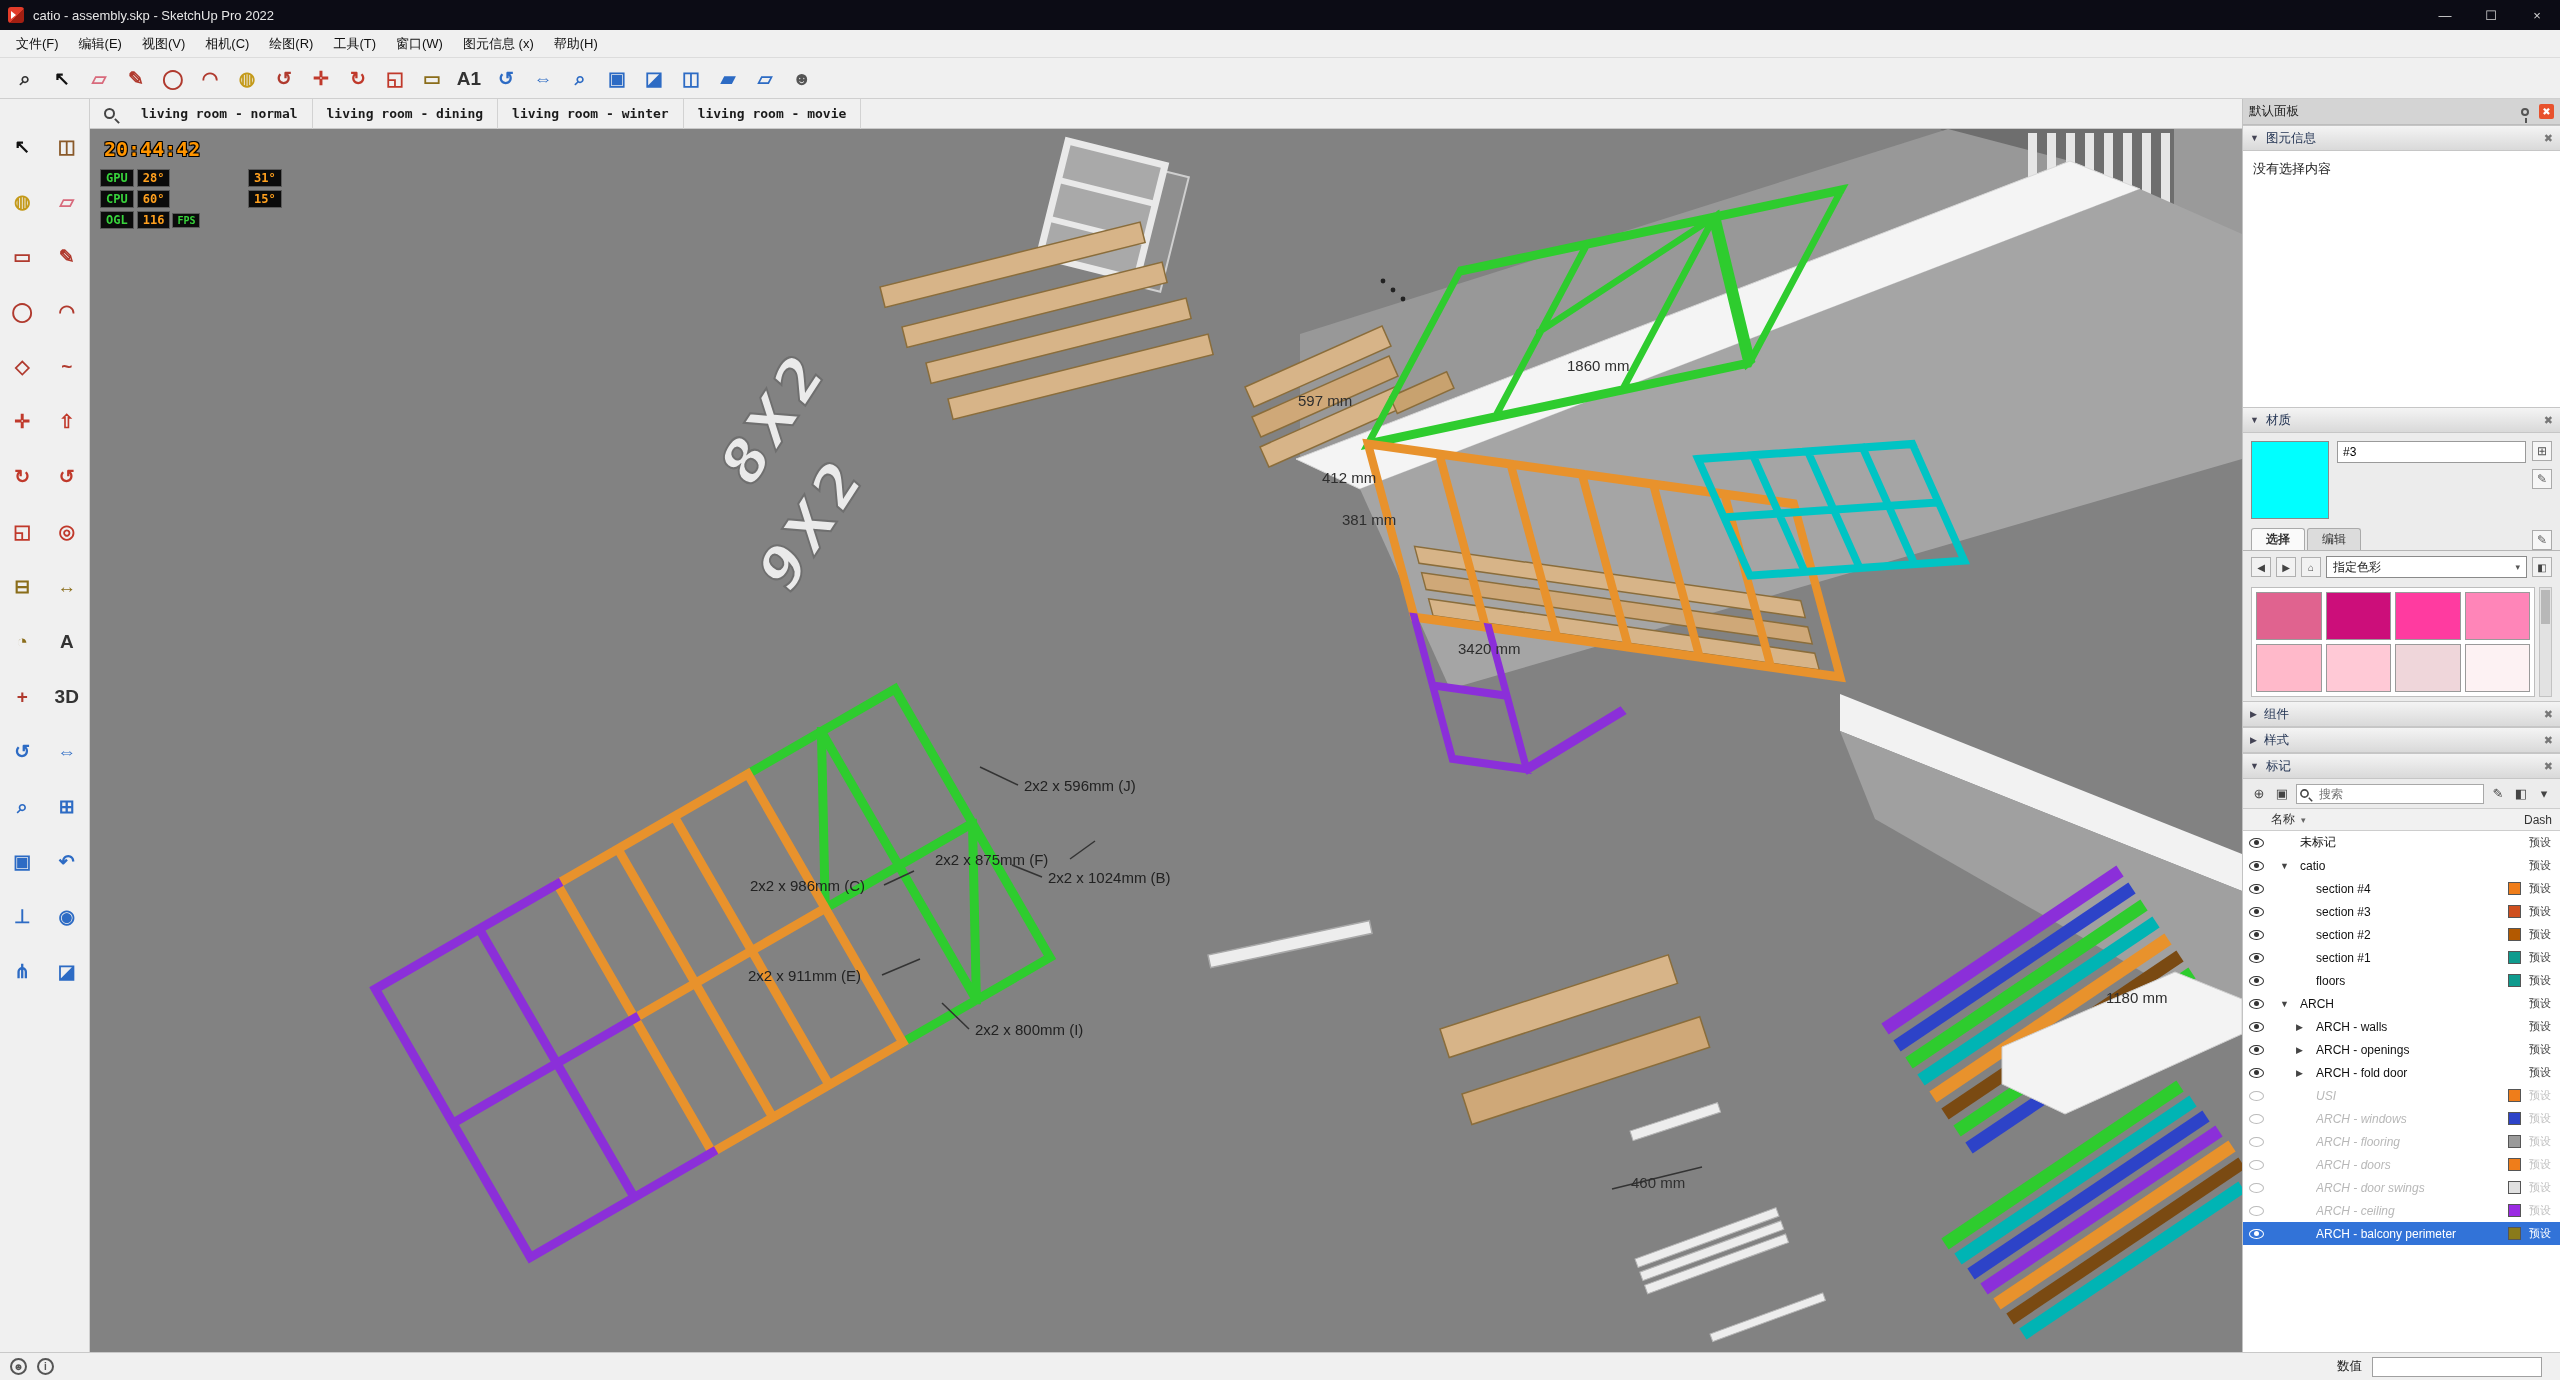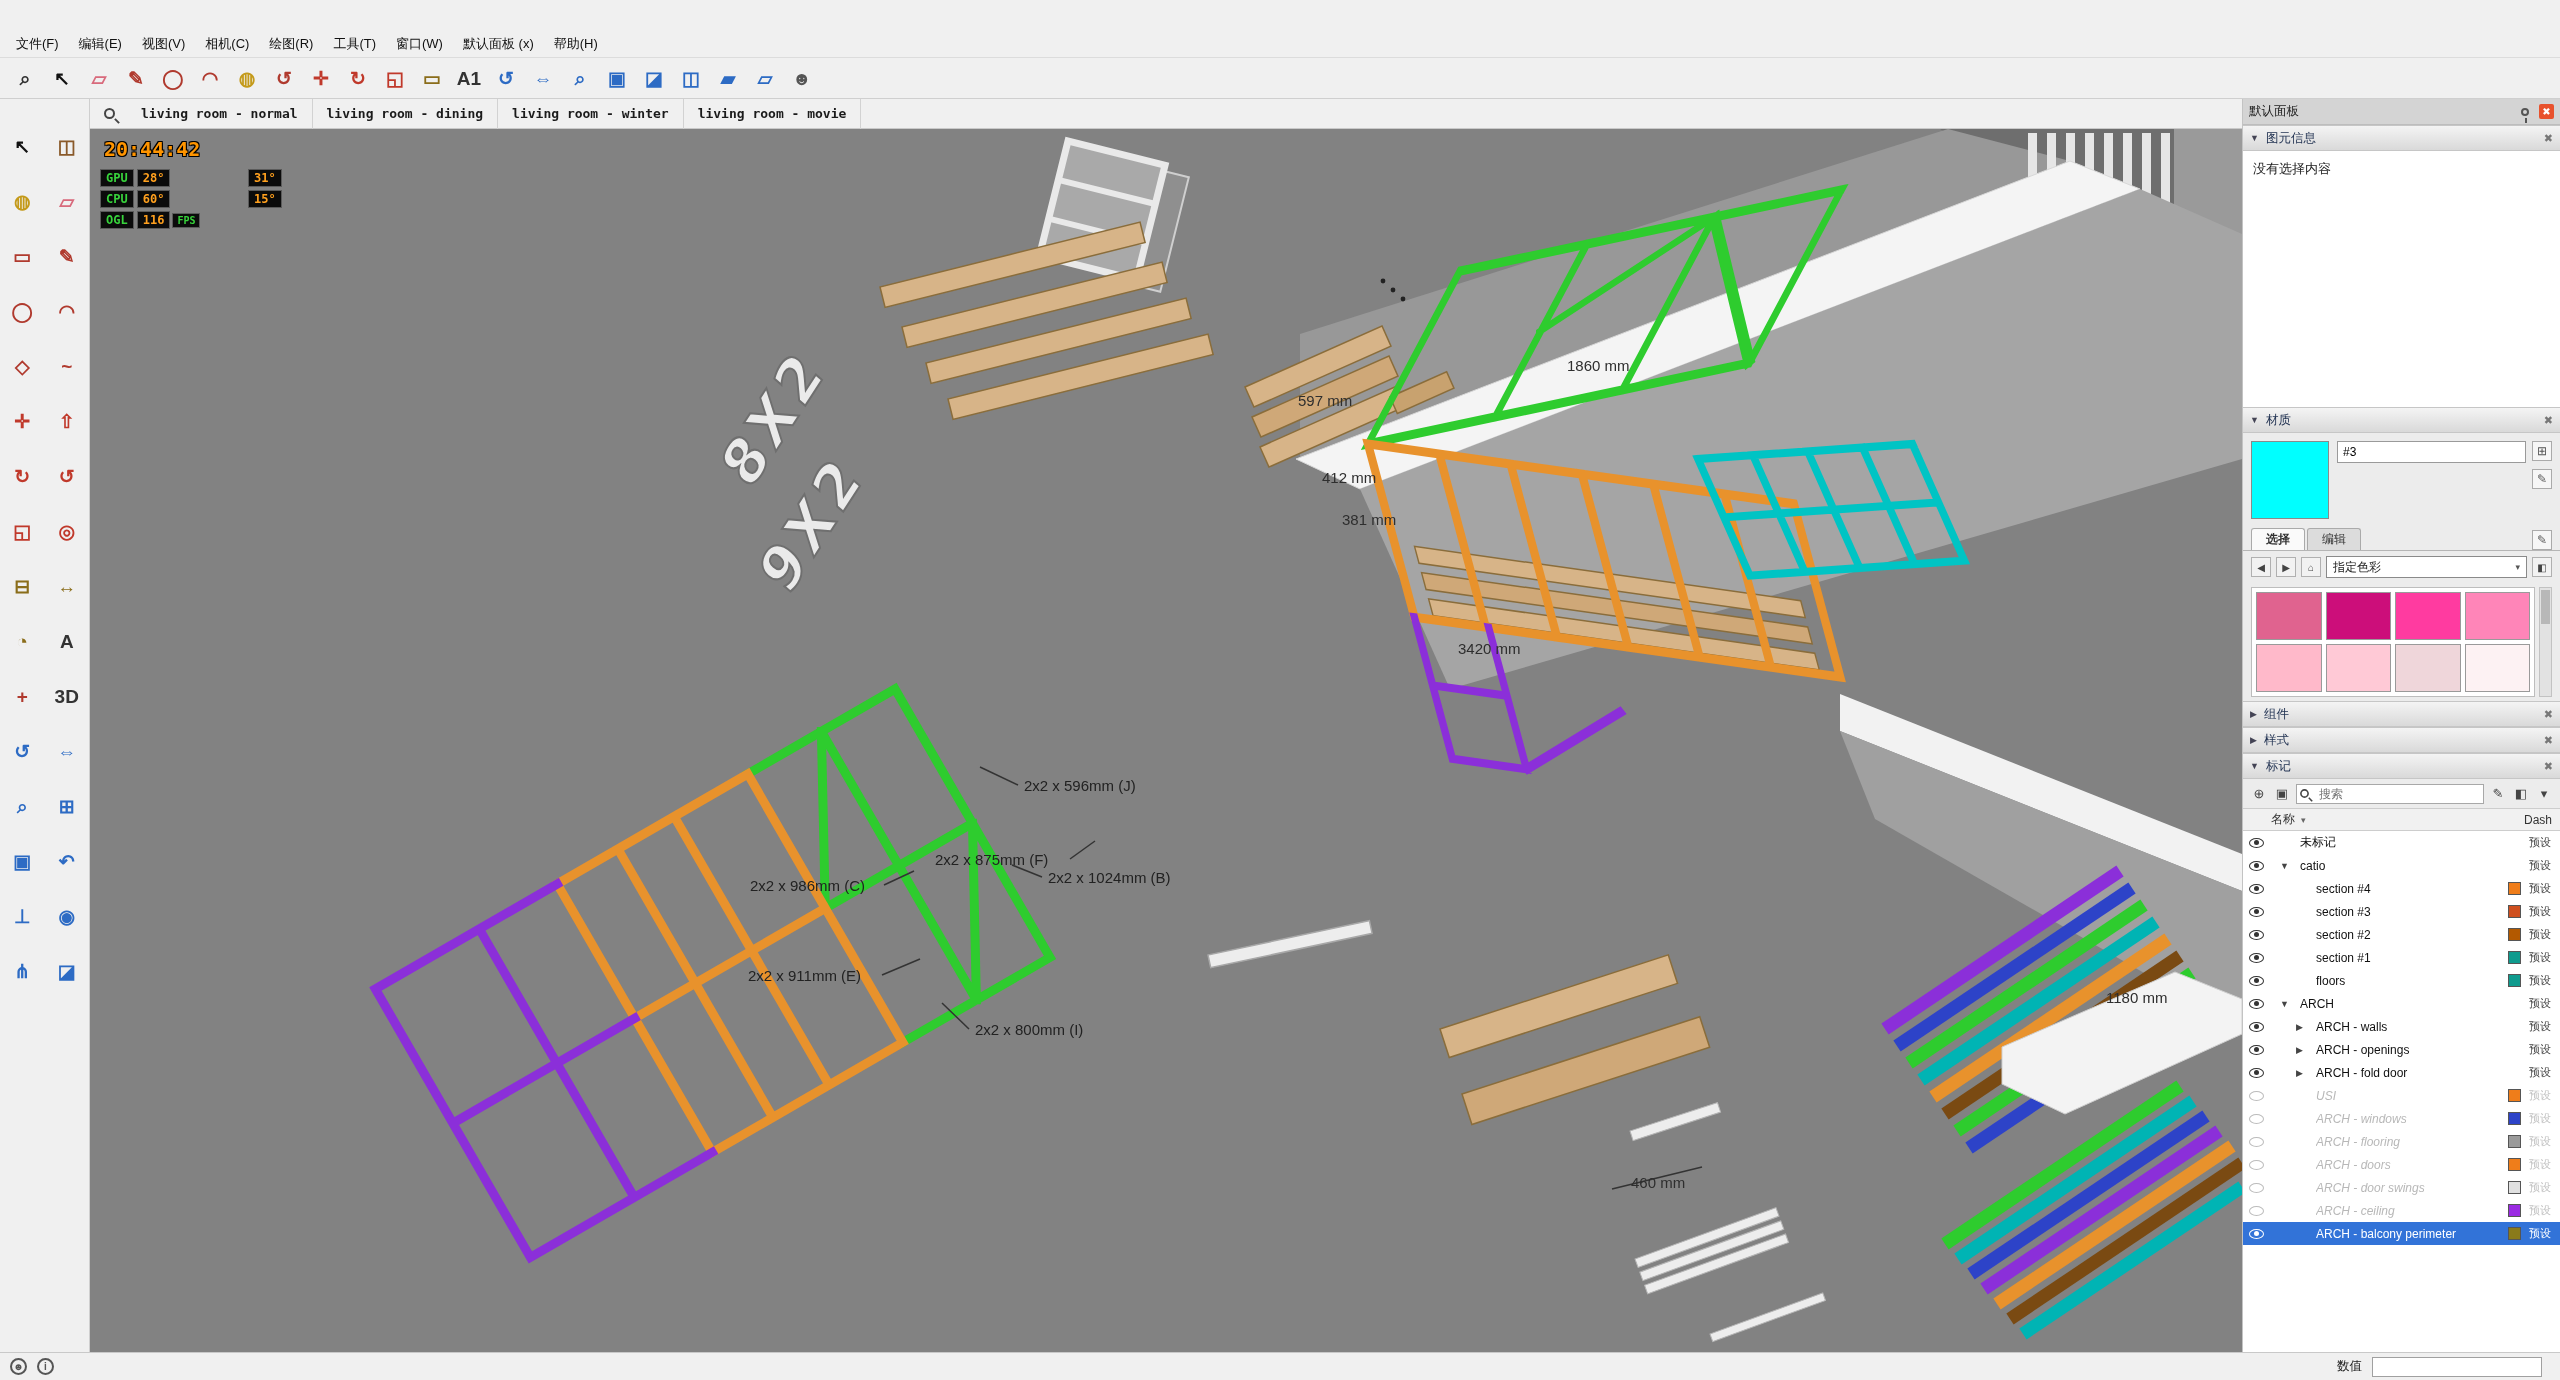--- a/index.html
+++ b/index.html
@@ -167,38 +167,47 @@
   .statusbar .sp{flex:1;}
   .mlabel{font-size:12.5px;color:#222;}
   .minput{width:170px;height:20px;border:1px solid #a0a0a0;background:#fff;font-size:12px;
     padding:0 5px;margin-right:8px;}
 </style>
 <title>catio - assembly.skp - SketchUp Pro 2022</title></head>
 <body>
 
 <div class="app">
 
+  <div class="titlebar">
+    <div class="appicon"></div>
+    <div class="wtitle">catio - assembly.skp - SketchUp Pro 2022</div>
+    <div class="winbtns">
+      <div class="winbtn">—</div>
+      <div class="winbtn">☐</div>
+      <div class="winbtn">×</div>
+    </div>
+  </div>
 
   <div class="menubar">
 
       <div class="menuitem">文件(F)</div>
 
       <div class="menuitem">编辑(E)</div>
 
       <div class="menuitem">视图(V)</div>
 
       <div class="menuitem">相机(C)</div>
 
       <div class="menuitem">绘图(R)</div>
 
       <div class="menuitem">工具(T)</div>
 
       <div class="menuitem">窗口(W)</div>
 
-      <div class="menuitem">默认面板 (x)</div>
+      <div class="menuitem">图元信息 (x)</div>
 
       <div class="menuitem">帮助(H)</div>
     </div>
 
   <div class="toolbar">
 
       <div class="tool" title="search-tool" style="--ic: #333333;">
         <span class="tglyph">⌕</span>
       </div>
 

